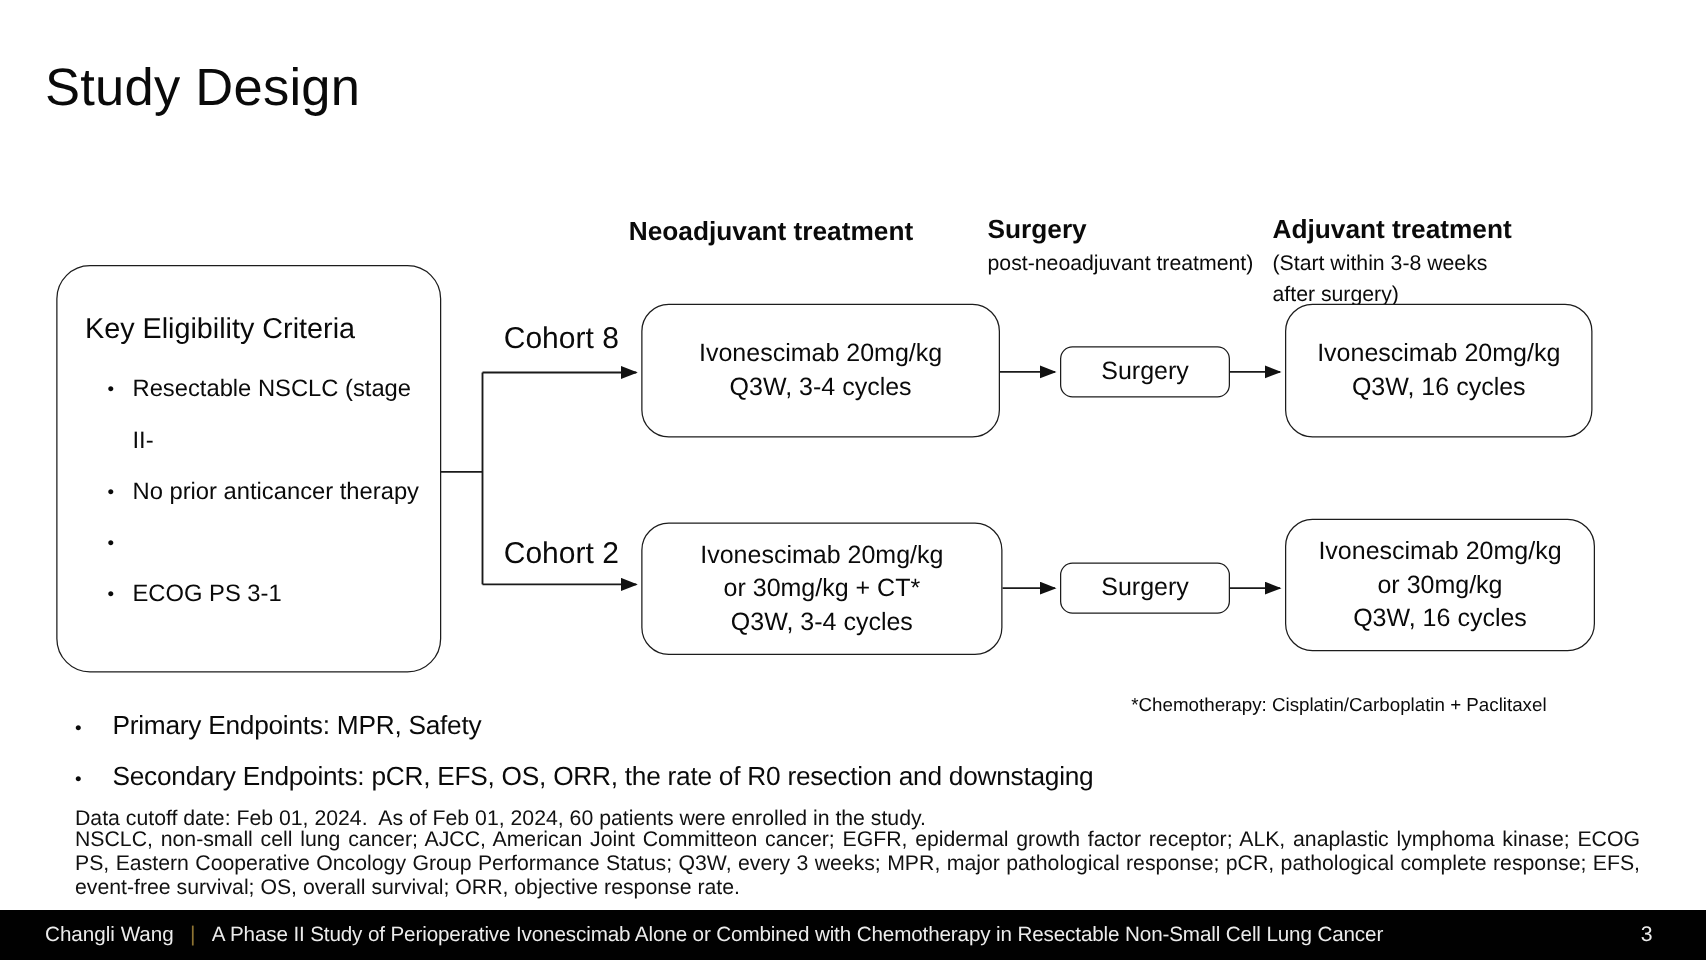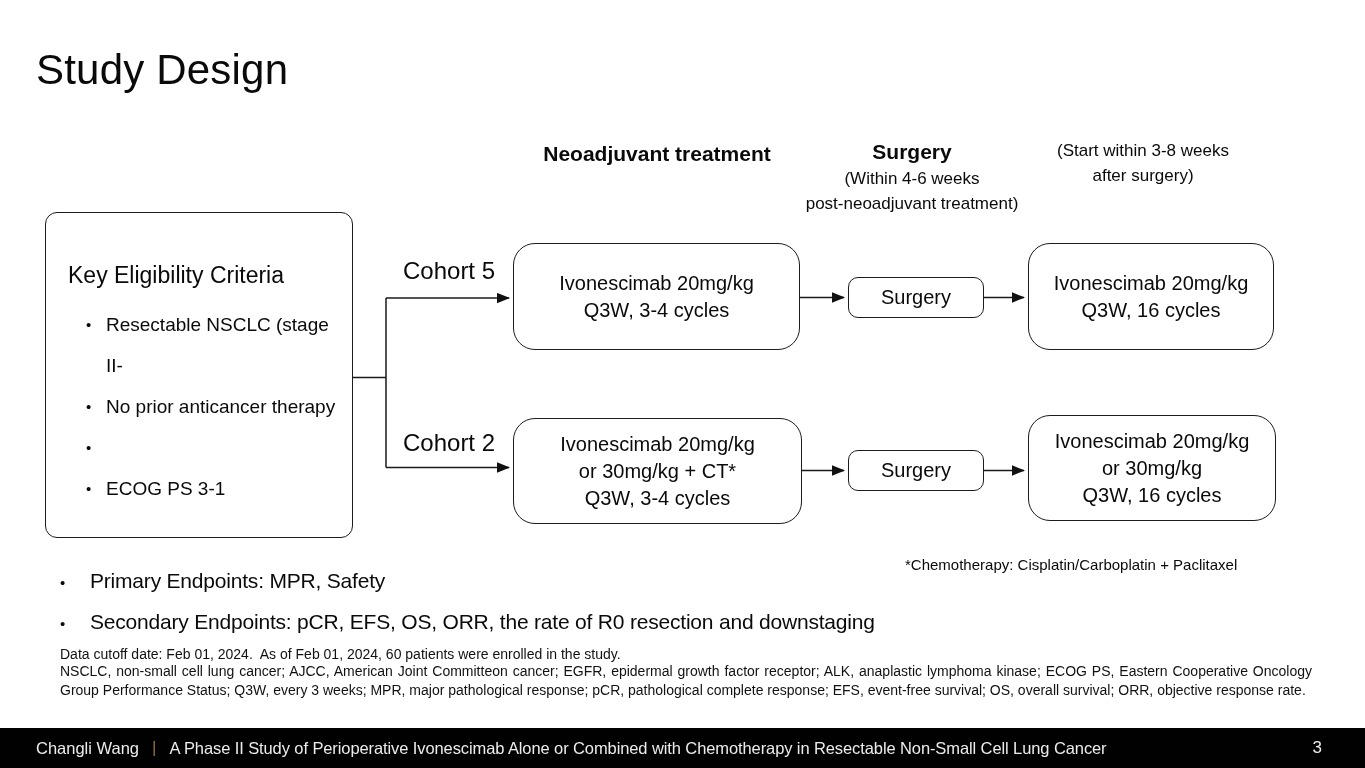--- a/index.html
+++ b/index.html
@@ -6,34 +6,34 @@
   html,body { background:#e8e8e8; }
   .slide {
     position:relative; width:1365px; height:768px; background:#ffffff;
     font-family:Liberation Sans, sans-serif; color:#000;
     overflow:hidden; margin:0 auto;
   }
   .abs { position:absolute; }
 
   .slide-title { left:36px; top:46px; font-size:42px; font-weight:400; color:#0a0a0a; letter-spacing:0.2px; }
 
-  .col-header { text-align:center; color:#0a0a0a; }
+  .col-header { color:#0a0a0a;margin-top:32px; }
   .col-header .hd { font-size:21px; font-weight:700; line-height:28px; }
   .col-header .sub { font-size:17px; font-weight:400; line-height:25px; }
   .hdr-neo { left:503px; top:140px; width:308px; }
   .hdr-surg { left:790px; top:138px; width:244px; }
   .hdr-adj  { left:1018px; top:138px; width:250px; }
 
   .rbox {
     position:absolute; background:#fff; border:1.5px solid #1c1c1c;
     display:flex; flex-direction:column; align-items:center; justify-content:center;
     text-align:center; font-size:20px; line-height:27px; color:#0a0a0a;
   }
-  .box-elig { left:45px; top:212px; width:308px; height:326px; border-radius:12px;
-              display:block; text-align:left; padding:47px 14px 0 20px; }
+  .box-elig { left:45px; top:212px; width:308px; height:326px; border-radius:27px;
+              display:block; text-align:left; padding:34px 14px 0 20px; }
   .elig-title { font-size:23px; line-height:30px; color:#0a0a0a; margin-left:2px; }
   .elig-list { margin-top:14px; }
   .elig-item { display:flex; font-size:19px; line-height:41px; }
   .elig-item .bullet { width:20px; margin-left:20px; flex:0 0 auto; font-size:15px; }
   .elig-item .txt { flex:1; }
   .elig-item sup { font-size:11.5px; vertical-align:super; line-height:0; }
 
   .box-neo1 { left:513px; top:243px; width:287px; height:107px; border-radius:22px; }
   .box-surg1 { left:848px; top:277px; width:136px; height:41px; border-radius:10px; }
   .box-adj1 { left:1028px; top:243px; width:246px; height:107px; border-radius:22px; }
@@ -48,21 +48,21 @@
   .connectors { left:0; top:0; width:1365px; height:768px; pointer-events:none; }
 
   .chemo-note { left:905px; top:556px; font-size:15px; color:#0a0a0a; }
 
   .endpoint-row { position:absolute; left:60px; display:flex; align-items:baseline;
                   font-size:21px; letter-spacing:-0.2px; color:#0a0a0a; }
   .endpoint-row .bullet { font-size:15px; width:30px; flex:0 0 auto; }
   .ep-primary { top:569px; }
   .ep-secondary { top:610px; }
 
-  .fineprint { left:60px; width:1252px; font-size:14px; line-height:19px; color:#111; }
+  .fineprint { left:60px; width:1252px; font-size:17px; line-height:19px; color:#111; }
   .fp-cutoff { top:645px; white-space:pre-wrap; }
   .fp-abbrev { top:662px; text-align:justify; }
 
   .footer-bar { left:0; top:728px; width:1365px; height:40px; background:#010101;
                 display:flex; align-items:center; color:#ececec; font-size:16.5px; }
   .footer-bar .author { margin-left:36px; white-space:nowrap; }
   .footer-bar .sep { margin:0 13px; color:#8e7433; font-size:17px; }
   .footer-bar .ptitle { flex:1; white-space:nowrap; overflow:hidden; letter-spacing:-0.1px; }
   .footer-bar .page { margin-right:43px; font-size:17px; }
 </style>
@@ -71,24 +71,24 @@
 
 <div class="slide">
 
   <div class="abs slide-title">Study Design</div>
 
   <div class="abs col-header hdr-neo">
     <div class="hd">Neoadjuvant treatment</div>
   </div>
   <div class="abs col-header hdr-surg">
     <div class="hd">Surgery</div>
-    <div class="sub">(Within 4-6 weeks</div>
     <div class="sub">post-neoadjuvant treatment)</div>
   </div>
   <div class="abs col-header hdr-adj">
+    <div class="hd">Adjuvant treatment</div>
     <div class="sub">(Start within 3-8 weeks</div>
     <div class="sub">after surgery)</div>
   </div>
 
   <svg class="abs connectors" viewBox="0 0 1365 768" xmlns="http://www.w3.org/2000/svg" aria-hidden="true">
     <defs>
       <marker id="arrowhead" markerWidth="9" markerHeight="8" refX="8.2" refY="3.5" orient="auto">
         <path d="M0,0 L9,3.5 L0,7 Z" fill="#111"></path>
       </marker>
     </defs>
@@ -120,21 +120,21 @@
       <div class="elig-item">
         <span class="bullet">•</span>
       </div>
       <div class="elig-item">
         <span class="bullet">•</span>
         <span class="txt">ECOG PS 3-1</span>
       </div>
     </div>
   </div>
 
-  <div class="abs cohort-label lbl-c1">Cohort 5</div>
+  <div class="abs cohort-label lbl-c1">Cohort 8</div>
   <div class="abs cohort-label lbl-c2">Cohort 2</div>
 
   <div class="rbox box-neo1">
     <div>Ivonescimab 20mg/kg</div>
     <div>Q3W, 3-4 cycles</div>
   </div>
   <div class="rbox box-surg1">
     <div>Surgery</div>
   </div>
   <div class="rbox box-adj1">

